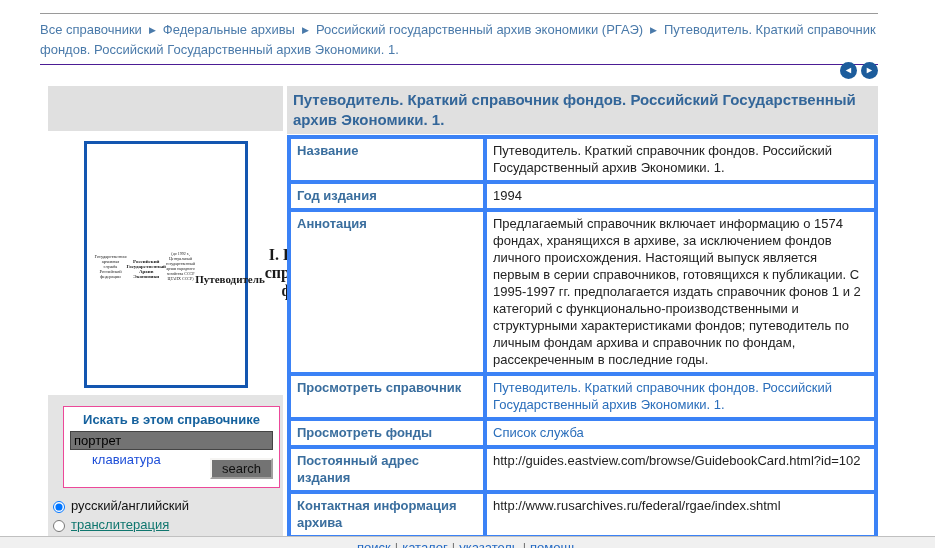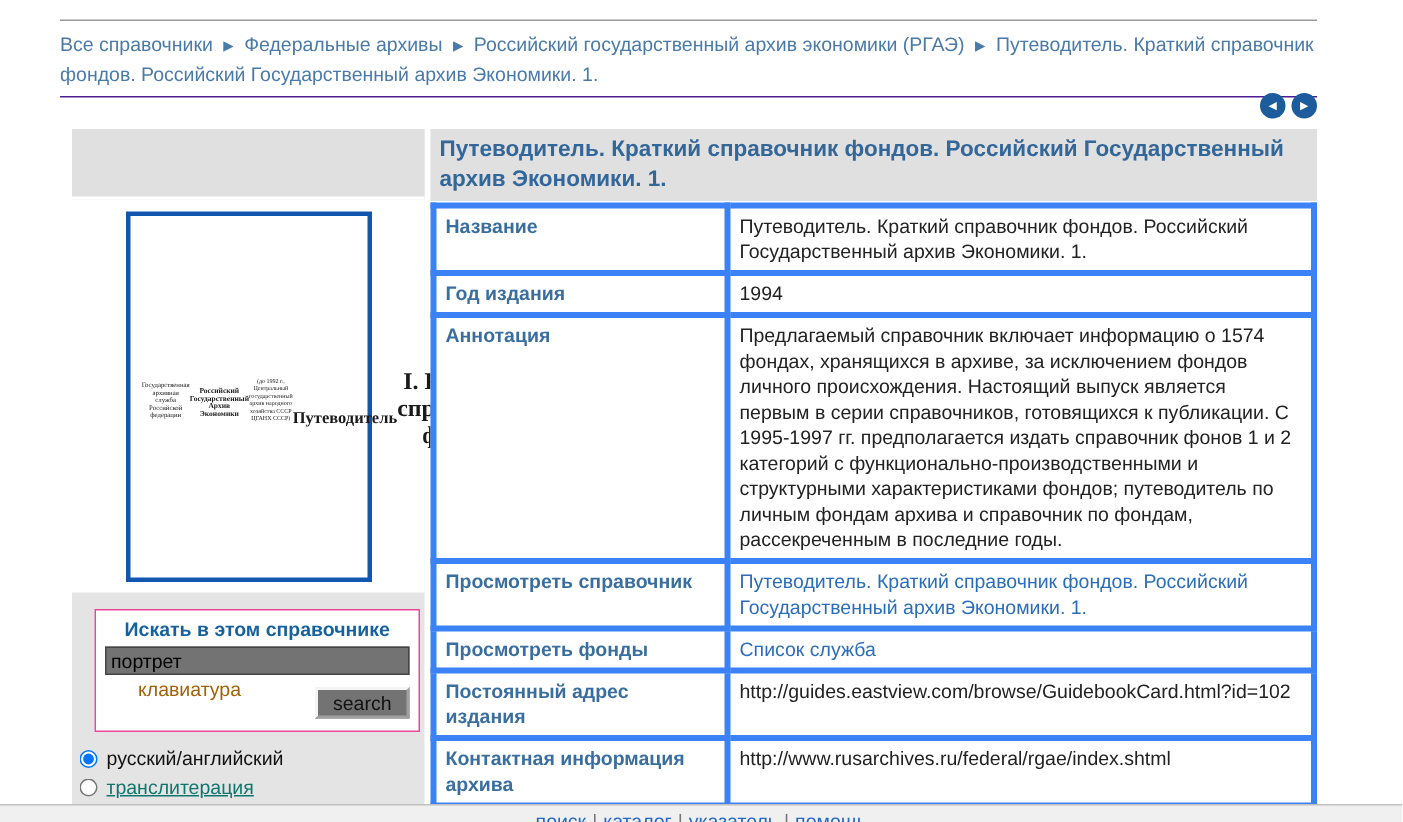--- a/index.html
+++ b/index.html
@@ -64,28 +64,28 @@
   .search-panel {
     background: #ffffff; border: 1px solid #ec4899;
     margin: 11px 3px 0 15px; padding: 5px 6px 8px 6px;
   }
   .search-title { font-weight: bold; color: #16629e; text-align: center; margin-bottom: 4px; }
   .search-input {
     width: 100%; height: 19px; border: 1px solid #444; background: #737373;
     font-family: "Liberation Sans", sans-serif; font-size: 13px; padding: 1px 3px;
   }
   .search-row2 { display: flex; justify-content: space-between; align-items: flex-start; margin-top: 2px; }
-  .kb-link { color: #a16207; text-decoration: none; margin-left: 22px; cursor: pointer; }
+  .kb-link { color: #1d4ed8; text-decoration: none; margin-left: 22px; cursor: pointer; }
   .search-btn {
     font-family: "Liberation Sans", sans-serif; font-size: 13px;
     background: #737373; border: 2px outset #f5f4f2; padding: 1px 10px;
     cursor: pointer; margin-top: 6px; color: #111;
   }
   .radio-group { margin: 10px 3px 0 5px; }
-  .radio-row { display: flex; align-items: center; gap: 6px; margin-bottom: 4px; }
+  .radio-row { display: flex; align-items: flex-end; gap: 6px; margin-bottom: 4px; }
   .radio-row input { width: 12px; height: 12px; margin: 0; }
   .radio-label-plain { color: #111; }
   .radio-label-link { color: #0f766e; text-decoration: underline; cursor: pointer; }
 
   
   .page-header { background: #e0e0e0; padding: 4px 10px 5px 6px; height: 48px; }
   .page-header h1 { font-size: 15px; line-height: 20px; font-weight: bold; color: #336699; }
 
   
   .details { border-collapse: collapse; width: 100%; margin-top: 1px; background: #ffffff; flex: 1; }

